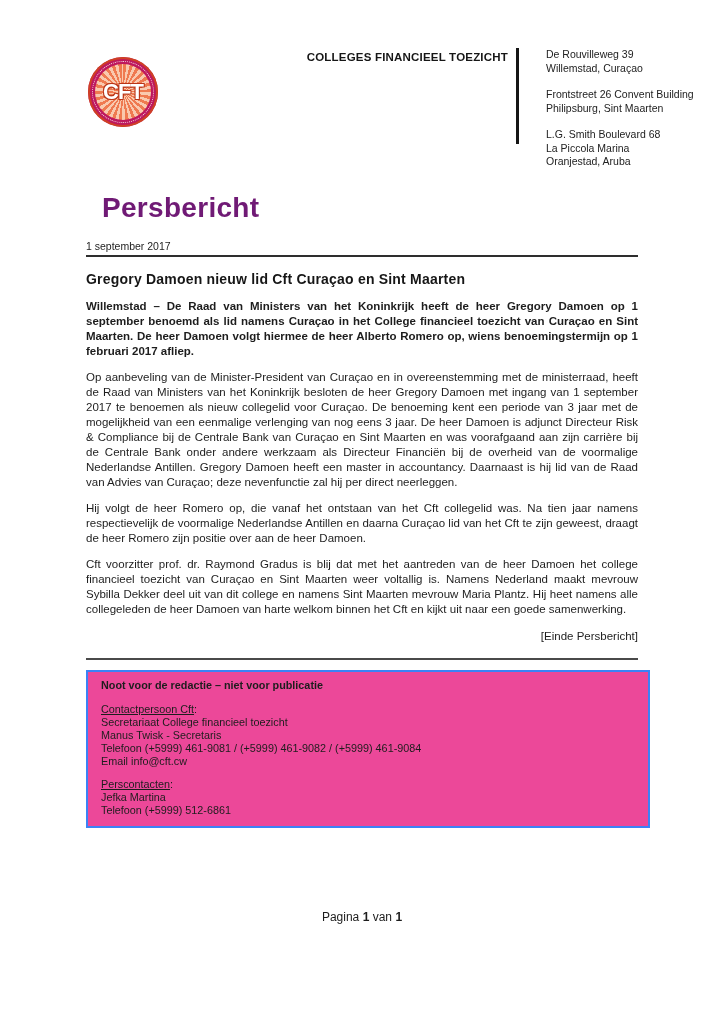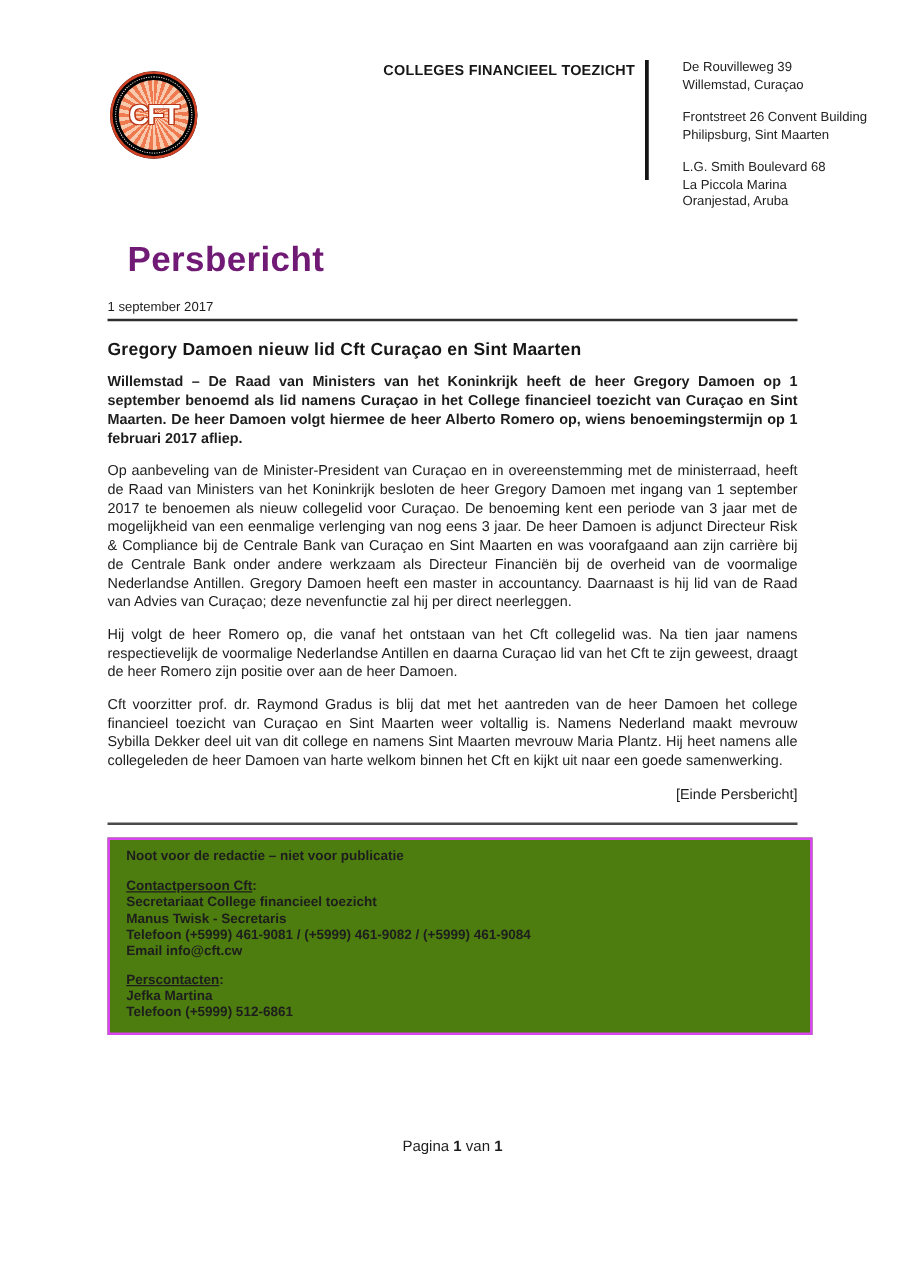--- a/index.html
+++ b/index.html
@@ -12,21 +12,21 @@
     margin: 0 auto;
     font-family: "Liberation Sans", "DejaVu Sans", sans-serif;
     color: #1d1d1d;
     overflow: hidden;
   }
 
   
   .logo {
     position: absolute; left: 88px; top: 57px;
     width: 70px; height: 70px; border-radius: 50%;
-    background: #000000;
+    background: #be185d;
     box-shadow: inset 0 0 0 2px #cf4124;
     text-align: right;
   }
   .logo-rays {
     position: absolute; inset: 7px; border-radius: 50%;
     background: repeating-conic-gradient(#ef7a50 0deg 7deg, #f9c9ae 7deg 14deg);
   }
   .logo-ring {
     position: absolute; inset: 4px; border-radius: 50%;
     border: 1.5px dotted rgba(255,255,255,0.85);
@@ -70,28 +70,28 @@
     font-size: 11.5px; line-height: 15px; text-align: justify;
     margin: 11px 0 0 0;
   }
   .lead { font-weight: bold; margin-top: 12px; }
   .endnote { text-align: right; margin-top: 12px; }
   .rule2 { border: none; border-top: 2px solid #4a4a4a; margin: 14px 0 0 0; }
 
   
   .note-box {
     margin-top: 10px; width: 564px;
-    background: #4d7c0f; border: 2px solid #d946ef;
+    background: #ec4899; border: 2px solid #3b82f6;
     padding: 7px 13px 9px 13px;
     font-size: 10.8px; line-height: 12.9px; color: #1d1d1d;
   }
   .note-title { font-weight: bold; }
   .spacer { height: 11px; }
   .u { text-decoration: underline; }
-  .note-line { white-space: nowrap; font-weight: bold; }
+  .note-line { white-space: nowrap; }
 
   
   .footer {
     position: absolute; top: 910px; left: 0; width: 100%;
     text-align: center; font-size: 12px; color: #1d1d1d;
   }
   .footer .num { font-weight: bold; }
 </style>
 </head>
 <body>

